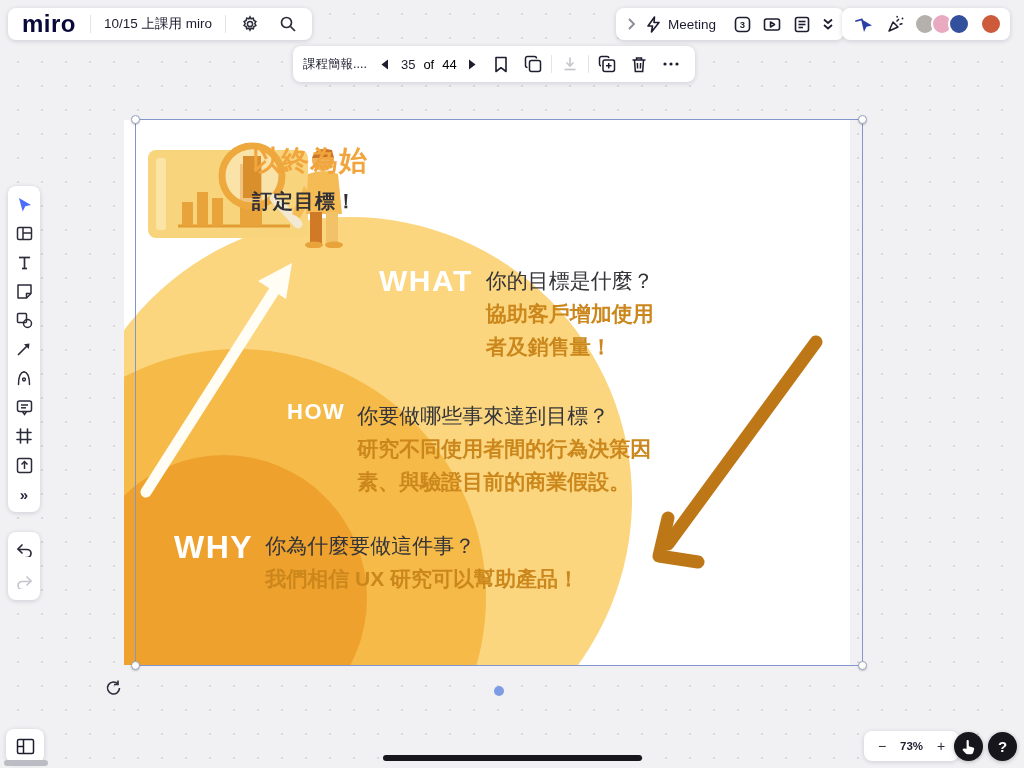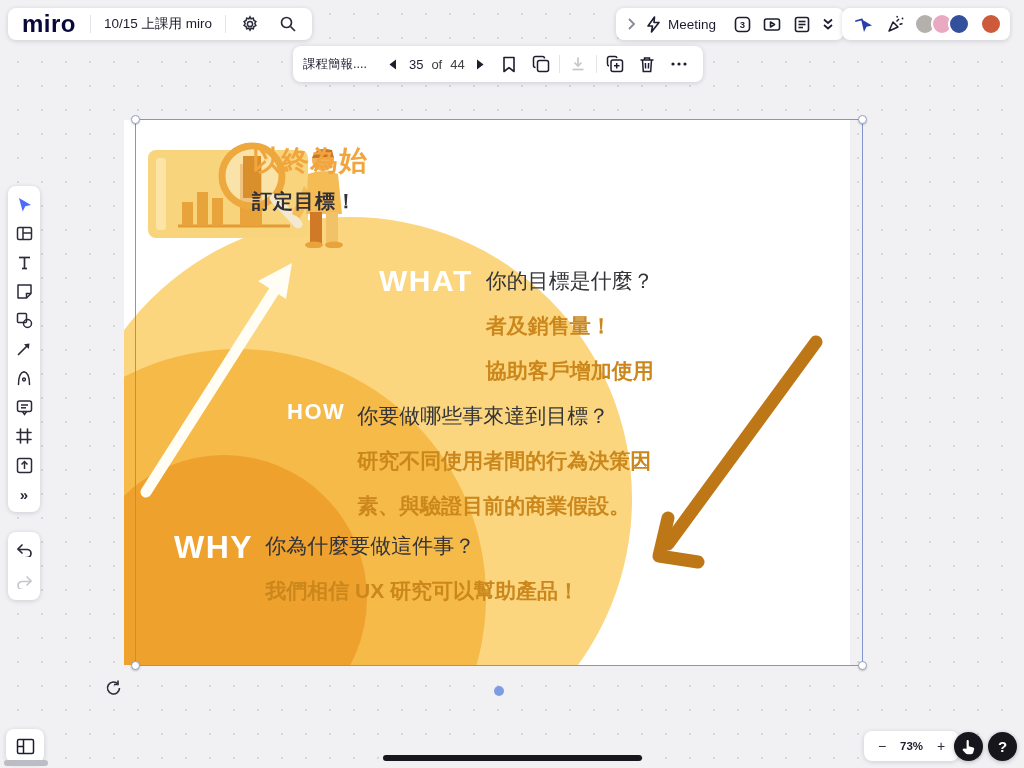--- a/index.html
+++ b/index.html
@@ -32,23 +32,23 @@
   
   #topbar-meeting { left:616px; top:8px; height:32px; padding:8px 6px; gap:2px; }
   .meeting-label { font-size:13.5px; color:#1d1d30; margin-left:2px; margin-right:6px; }
   #topbar-collab { left:842px; top:8px; height:32px; padding:0 8px; gap:4px; }
   .avatar { width:22px; height:22px; border-radius:50%; border:2px solid #fff; flex:0 0 auto; }
   .avatar + .avatar.stacked { margin-left:-9px; }
   .avatar.last { margin-left:6px; }
 
   
   #page-toolbar { left:293px; top:46px; height:36px; padding:0 10px; gap:4px; }
-  .pager-title { font-size:12.5px; color:#1d1d30; margin-right:12px; white-space:nowrap; }
+  .pager-title { font-size:12.5px; color:#1d1d30; margin-right:4px; white-space:nowrap; }
   .pager-num { font-size:13px; color:#1d1d30; padding:0 2px; }
-  .pager-dim { font-size:13px; color:#404040; padding:0 2px; }
+  .pager-dim { font-size:13px; color:#000000; padding:0 2px; }
 
   
   #left-toolbar { left:8px; top:186px; width:32px; flex-direction:column; padding:4px 0; gap:1px; }
   #left-toolbar .icon-btn { width:28px; height:28px; }
   .tool-active { color:#4a6bfb; }
   .more-glyph { font-size:15px; font-weight:700; color:#2b2b3a; line-height:1; }
   #history-panel { left:8px; top:532px; width:32px; flex-direction:column; padding:4px 0; gap:4px; }
   .disabled { color:#c6c6cf; }
 
   
@@ -68,21 +68,21 @@
   .c-outer { left:-56px; top:97px;  width:564px; height:564px; background:#fbd67f; }
   .c-mid   { left:-134px; top:229px; width:496px; height:496px; background:#f6ba49; }
   .c-inner { left:-43px; top:335px; width:286px; height:286px; background:#efa12d; }
 
   .slide-header { position:absolute; left:128px; top:22px; }
   .slide-title { font-size:28px; font-weight:800; color:#f1a53c; letter-spacing:1px; }
   .slide-subtitle { font-size:20px; font-weight:700; color:#303036; margin-top:8px; letter-spacing:1px;font-family:Liberation Serif, serif; }
 
   .sec { position:absolute; display:flex; align-items:flex-start; }
   .sec-label { font-weight:800; color:#fff; letter-spacing:1.5px; line-height:1; margin-top:2px;text-align:right; }
-  .sec-col { display:flex; flex-direction:column;gap:12px; }
+  .sec-col { display:flex; flex-direction:column; }
   .sec-q { font-size:21px; font-weight:500; color:#343439; line-height:33px; white-space:nowrap; }
   .sec-a { font-size:21px; font-weight:700; color:#cb871c; line-height:33px; white-space:nowrap; }
   #sec-what { left:255px; top:144px; gap:13px; }
   #sec-what .sec-label { font-size:30px; }
   #sec-how { left:163px; top:279px; gap:12px; }
   #sec-how .sec-label { font-size:22px; }
   #sec-why { left:50px; top:409px; gap:12px; }
   #sec-why .sec-label { font-size:32px; }
 
   .arrow-svg { position:absolute; pointer-events:none; }
@@ -149,22 +149,22 @@
 
     <svg class="arrow-svg" style="left:520px; top:210px;" width="190" height="245" viewBox="0 0 190 245">
       <line x1="172" y1="12" x2="24" y2="214" stroke="#be7716" stroke-width="13" stroke-linecap="round"></line>
       <path d="M15 226 L24 188 M15 226 L54 232" stroke="#be7716" stroke-width="13" stroke-linecap="round" fill="none"></path>
     </svg>
 
     <div class="sec" id="sec-what">
       <div class="sec-label">WHAT</div>
       <div class="sec-col">
         <div class="sec-q">你的目標是什麼？</div>
+        <div class="sec-a">協助客戶增加使用</div>
         <div class="sec-a">者及銷售量！</div>
-        <div class="sec-a">協助客戶增加使用</div>
       </div>
     </div>
 
     <div class="sec" id="sec-how">
       <div class="sec-label">HOW</div>
       <div class="sec-col">
         <div class="sec-q">你要做哪些事來達到目標？</div>
         <div class="sec-a">研究不同使用者間的行為決策因</div>
         <div class="sec-a">素、與驗證目前的商業假設。</div>
       </div>

